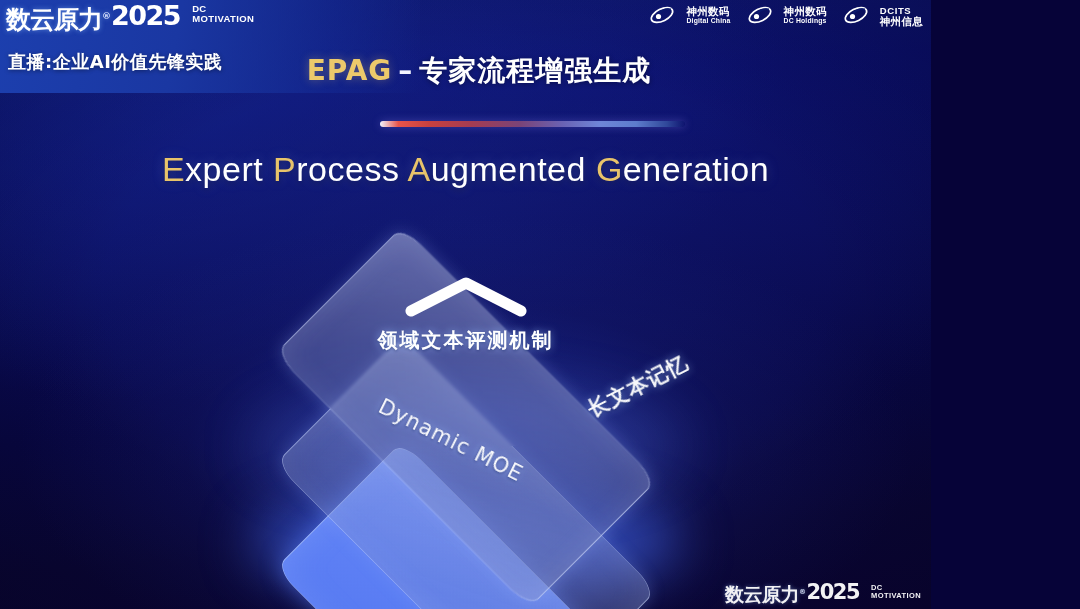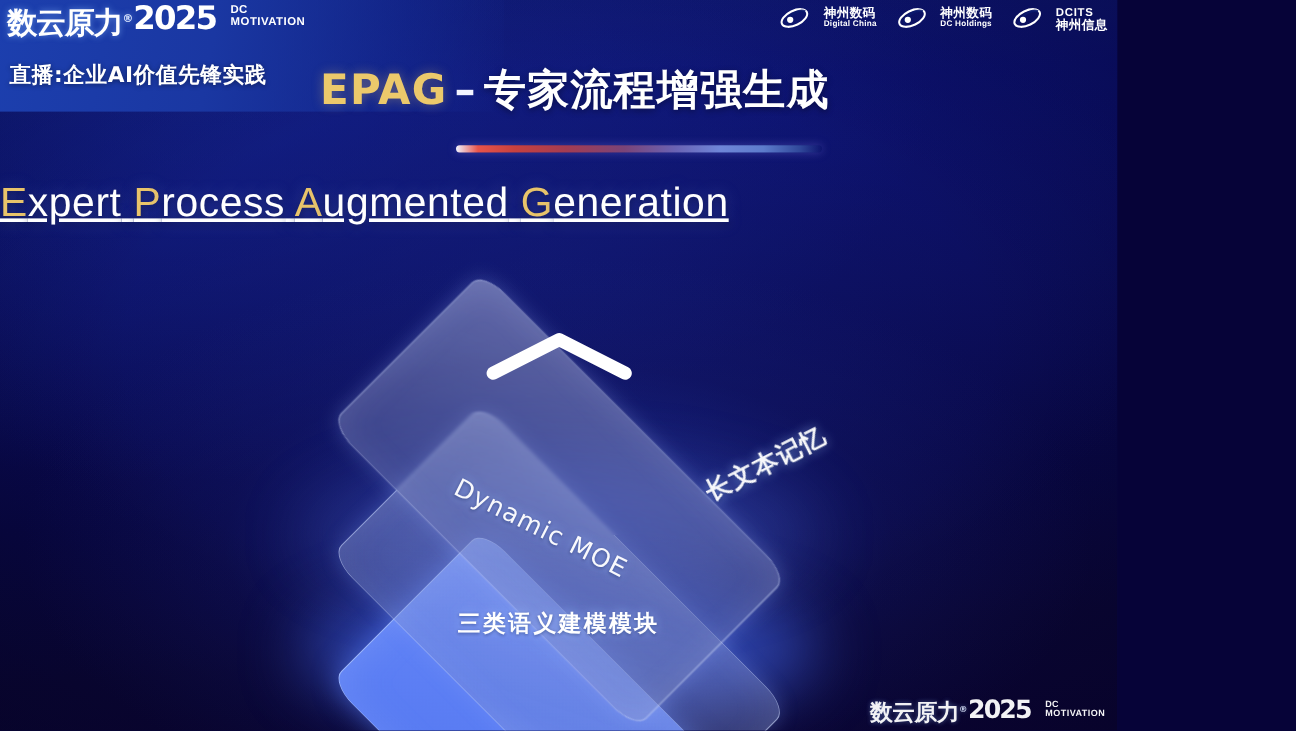--- a/index.html
+++ b/index.html
@@ -84,21 +84,21 @@
     letter-spacing:.2px; margin-top:1.5px;
   }
   .partner-en.under { font-size:9.5px; font-weight:bold; margin-top:2px;
     font-family:Liberation Sans, sans-serif; letter-spacing:.6px; }
 
   
   #title-main {
     position:absolute; left:0; right:0; top:52px; z-index:4;
     text-align:center; white-space:nowrap;
     font-family:"DejaVu Sans", sans-serif;
-    font-size:35px; font-weight:bold; letter-spacing:1px;
+    font-size:28px; font-weight:bold; letter-spacing:1px;
     padding-left:27px;
   }
   #title-main .epag {
     color:#ecc96b;
     text-shadow:0 0 10px rgba(236,201,107,.35);
   }
   #title-main .dash { color:#f2f4ff; margin:0 6px; }
   #title-main .cn { color:#ffffff; text-shadow:0 1px 5px rgba(0,0,0,.4); }
 
   #title-rule {
@@ -106,26 +106,25 @@
     border-radius:3px;
     background:linear-gradient(90deg,
       #f0f3ff 0%, #e8544a 6%, #c8413f 16%, #a43c52 30%,
       #7a4478 46%, #6a63b4 60%, #6f86d8 72%, #5d7ccc 84%,
       #30489a 94%, rgba(28,48,140,0) 100%);
     box-shadow:0 0 8px rgba(120,110,220,.45);
   }
 
   #title-sub {
     position:absolute; left:0; right:0; top:150px; z-index:4;
-    white-space:nowrap;
+    text-align:center; white-space:nowrap;
     font-family:"Liberation Sans", sans-serif;
     font-size:34px; font-weight:normal; letter-spacing:.5px;
     color:#ffffff;
     text-shadow:0 0 12px rgba(120,150,255,.35), 0 2px 6px rgba(0,0,0,.4);
-    text-decoration:underline;
   }
   #title-sub .cap { color:#e9c46a; }
 
   
   #stack {
     position:absolute; left:0; right:0; top:215px; height:380px; z-index:2;
   }
   .layer {
     position:absolute; left:50%;
     width:360px; height:360px;
@@ -286,23 +285,23 @@
     <div class="layer-glow" id="glow-mid"></div>
 
     <div class="layer" id="layer-bottom"></div>
     <div class="layer" id="layer-mid"></div>
     <div class="layer" id="layer-top"></div>
 
     <svg id="chevron-up-icon" viewBox="0 0 126 42">
       <path d="M8 36 L63 8 L118 36" fill="none" stroke="#ffffff" stroke-width="11" stroke-linecap="round" stroke-linejoin="round"></path>
     </svg>
 
+    <div class="plate-label" id="label-top">领域文本评测机制</div>
     <div class="plate-label" id="label-mid-left">Dynamic MOE</div>
     <div class="plate-label" id="label-mid-right">长文本记忆</div>
-    <div class="plate-label" id="label-bottom">三类语义建模模块</div>
 
   </div>
 
   <div id="watermark">
     <span class="brand-cn"><span>数云原力</span><span class="brand-reg">®</span></span>
     <span class="brand-year">2025</span>
     <span class="brand-sub">
       <span class="l1">DC</span>
       <span class="l2">MOTIVATION</span>
     </span>

